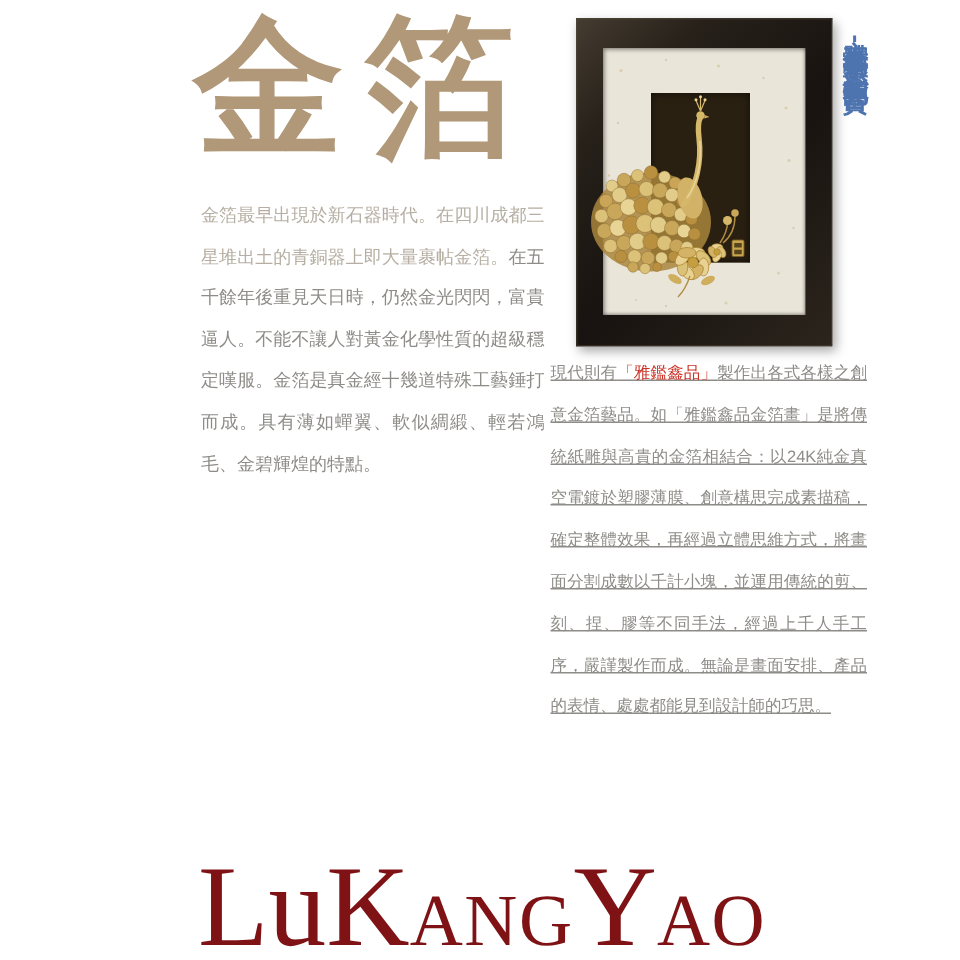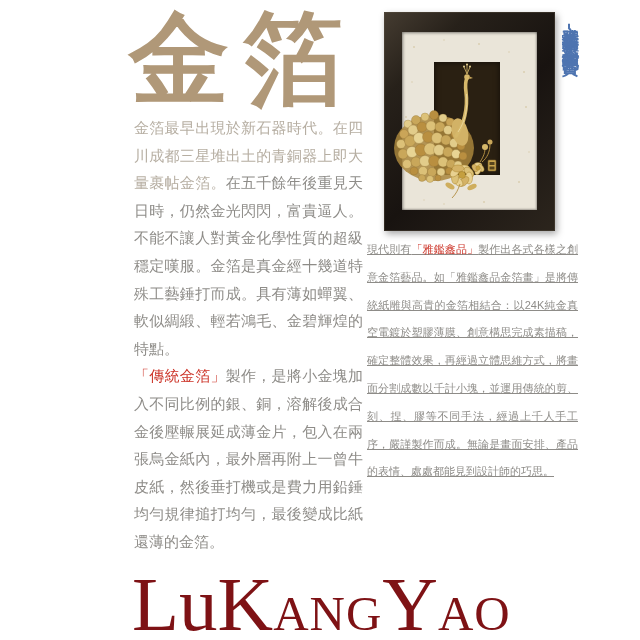--- a/index.html
+++ b/index.html
@@ -20,21 +20,21 @@
         box-shadow:inset 0 0 6px rgba(0,0,0,.6);}
   .art-svg{position:absolute;left:0;top:0;}
 
   
   .v-caption{position:absolute;left:520px;top:13px;height:250px;
         writing-mode:vertical-rl;text-orientation:mixed;
         font-size:17px;font-weight:bold;color:#4e74b0;letter-spacing:2px;}
 
   
   .col{position:absolute;text-align:justify;color:#8e8c88;}
-  .col-left{left:95px;top:114px;width:229px;font-size:15px;line-height:27.6px;}
+  .col-left{left:95px;top:130px;width:229px;font-size:12px;line-height:27.6px;}
   .col-right{left:328px;top:236px;width:211px;font-size:11px;line-height:27.8px;text-decoration:underline;}
   .col p{margin:0;}
   .txt-light{color:#b6aea2;}
   .txt-red{color:#cc3327;}
 
   
   .brand{position:absolute;left:93px;top:566px;width:460px;white-space:nowrap;
         font-family:"Liberation Serif",serif;color:#7e1215;line-height:1;}
   .brand .cap{font-size:77px;}
   .brand .low{font-size:77px;}
@@ -163,21 +163,20 @@
         <rect x="105.5" y="150" width="5" height="3" fill="#3a2c12" opacity="0.8"></rect>
         <rect x="105.5" y="154.5" width="5" height="3" fill="#3a2c12" opacity="0.8"></rect>
       </g>
     </svg>
   </div>
 
   <div class="v-caption">立體金箔畫-小彩金【花開富貴】</div>
 
   <div class="col col-left">
     <p><span class="txt-light">金箔最早出現於新石器時代。在四川成都三星堆出土的青銅器上即大量裹帖金箔。</span><span>在五千餘年後重見天日時，仍然金光閃閃，富貴逼人。不能不讓人對黃金化學性質的超級穩定嘆服。金箔是真金經十幾道特殊工藝錘打而成。具有薄如蟬翼、軟似綢緞、輕若鴻毛、金碧輝煌的特點。</span></p>
-    <p><span class="txt-red">「傳統金箔」</span><span>製作，是將小金塊加入不同比例的銀、銅，溶解後成合金後壓輾展延成薄金片，包入在兩張烏金紙內，最外層再附上一曾牛皮紙，然後垂打機或是費力用鉛錘均勻規律搥打均勻，最後變成比紙還薄的金箔。</span></p>
   </div>
 
   <div class="col col-right">
     <p><span>現代則有</span><span class="txt-red">「雅鑑鑫品」</span><span>製作出各式各樣之創意金箔藝品。如「雅鑑鑫品金箔畫」是將傳統紙雕與高貴的金箔相結合：以24K純金真空電鍍於塑膠薄膜、創意構思完成素描稿，確定整體效果，再經過立體思維方式，將畫面分割成數以千計小塊，並運用傳統的剪、刻、捏、膠等不同手法，經過上千人手工序，嚴謹製作而成。無論是畫面安排、產品的表情、處處都能見到設計師的巧思。</span></p>
   </div>
 
   <div class="brand">
     <span class="cap">L</span><span class="low">u</span><span class="cap">K</span><span class="sc">ang</span><span class="cap">Y</span><span class="sc">ao</span>
   </div>
 

